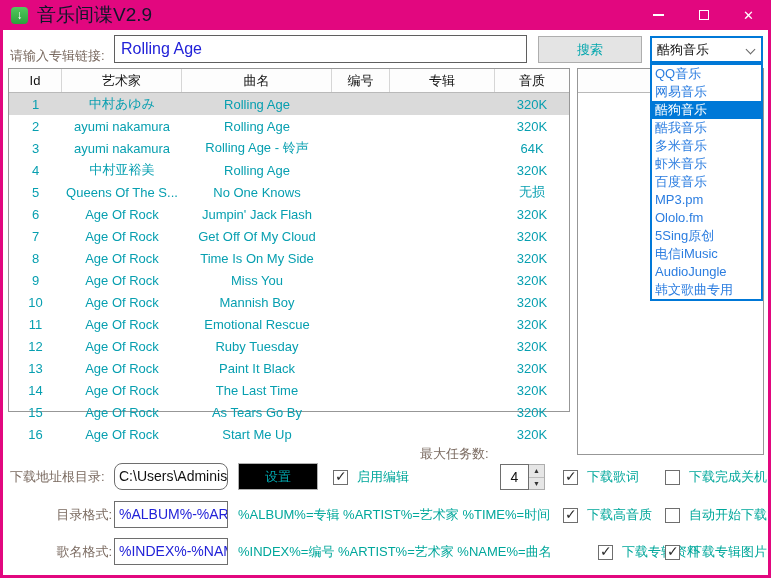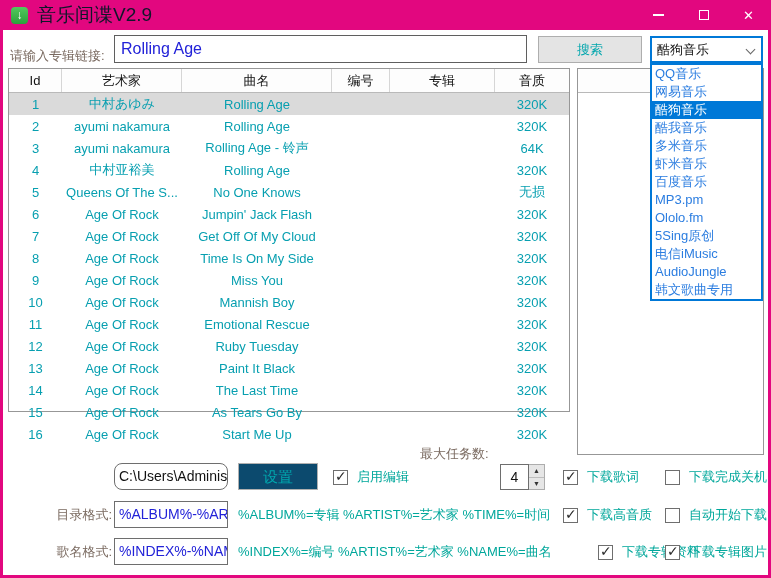--- a/index.html
+++ b/index.html
@@ -46,21 +46,21 @@
   .combo-list { position:absolute; left:650px; top:63px; width:113px; background:#fff; border:2px solid #0078d7; z-index:50; }
   .combo-item { height:18px; line-height:18px; font-size:13px; color:#2b7de0; padding-left:3px; white-space:nowrap; overflow:hidden; }
   .combo-item.hl { background:#0078d7; color:#fff; }
 
   
   .lbl { position:absolute; font-size:13px; color:#7a6a60; height:27px; line-height:27px; }
   .r-align { text-align:right; }
   .txt { position:absolute; height:27px; border:1px solid #6e6e6e; background:#fff; font-size:14px; padding:0 4px; font-family:inherit; white-space:nowrap; overflow:hidden; line-height:25px; }
   .txt.blue { color:#2222d8; }
   .txt.black { color:#111;border-radius:8px; }
-  .btn-set { position:absolute; left:238px; top:463px; width:80px; height:27px; background:#0c4a6e; border:1px solid #b0b0b0; color:#00a6ad; font-size:15px; text-align:center; line-height:25px; }
+  .btn-set { position:absolute; left:238px; top:463px; width:80px; height:27px; background:#000000; border:1px solid #b0b0b0; color:#00a6ad; font-size:13px; text-align:center; line-height:25px; }
   .hint { position:absolute; font-size:13px; color:#00a79b; height:27px; line-height:27px; white-space:nowrap; }
 
   .cb { position:absolute; display:flex; align-items:center; height:18px; cursor:default; }
   .cb .box { width:15px; height:15px; border:1px solid #6e6e6e; background:#fff; position:relative; flex:none; }
   .cb.checked .box::after { content:"✓"; position:absolute; left:1px; top:-3px; font-size:14px; font-weight:bold; color:#2b2b2b; }
   .cb .cb-label { margin-left:9px; font-size:13px; color:#00a79b; white-space:nowrap; }
 
   .spinner { position:absolute; left:500px; top:464px; display:flex; height:26px; }
   .spin-num { width:29px; height:26px; border:1px solid #6e6e6e; text-align:center; line-height:24px; font-size:14px; color:#111; background:#fff; }
   .spin-arrows { display:flex; flex-direction:column; width:16px; height:26px; border:1px solid #adadad; border-left:none; }
@@ -255,20 +255,21 @@
       <div class="combo-item">虾米音乐</div>
       <div class="combo-item">百度音乐</div>
       <div class="combo-item">MP3.pm</div>
       <div class="combo-item">Ololo.fm</div>
       <div class="combo-item">5Sing原创</div>
       <div class="combo-item">电信iMusic</div>
       <div class="combo-item">AudioJungle</div>
       <div class="combo-item">韩文歌曲专用</div>
     </div>
 
+  <div class="lbl" style="left:10px; top:463px; width:104px;">下载地址根目录:</div>
   <div class="txt black" style="left:114px; top:463px; width:114px;">C:\Users\Adminis</div>
   <div class="btn-set">设置</div>
   <label class="cb checked" style="left:333px; top:468px;">
     <span class="box"></span>
     <span class="cb-label">启用编辑</span>
   </label>
   <div class="lbl" style="left:420px; top:440px;">最大任务数:</div>
   <div class="spinner">
     <div class="spin-num">4</div>
     <div class="spin-arrows">

